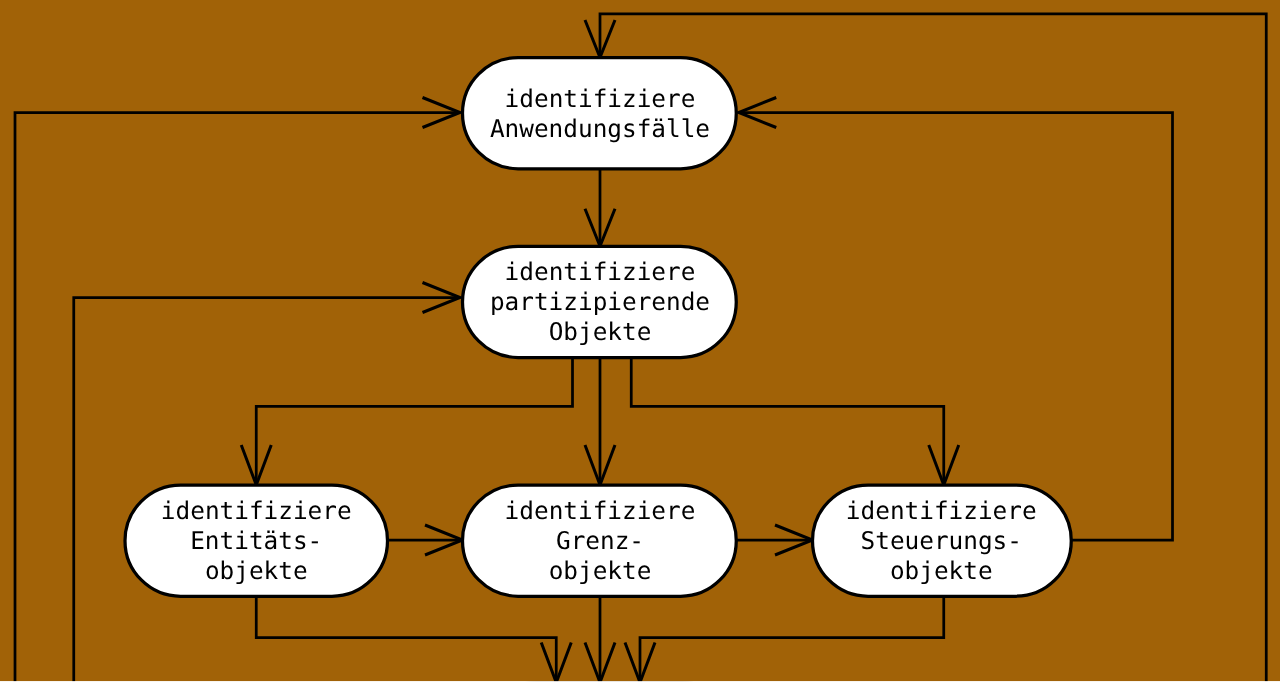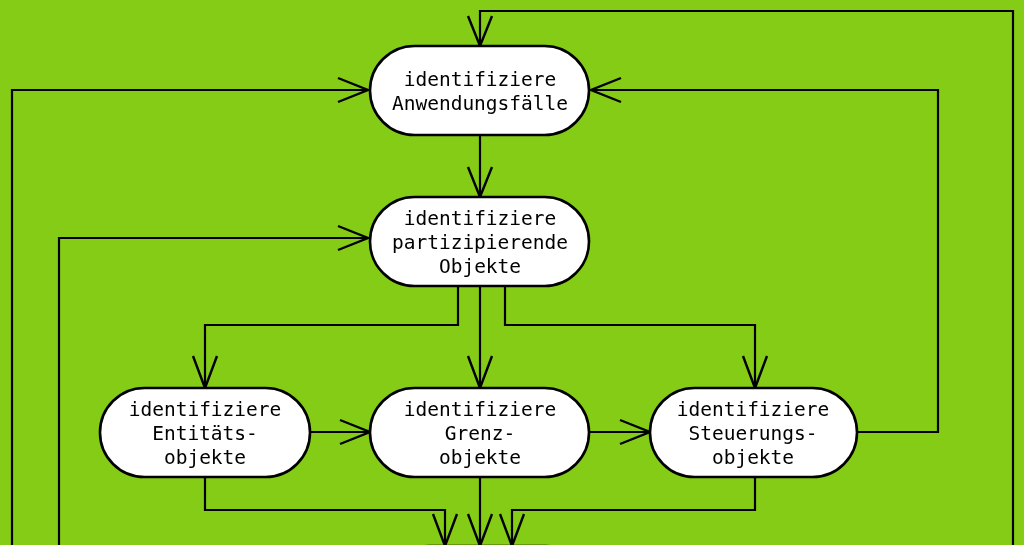--- a/index.html
+++ b/index.html
@@ -4,21 +4,21 @@
 <style>
   html, body {
     margin: 0;
     padding: 0;
     background: #ffffff;
   }
   #diagram-root {
     position: relative;
     width: 1024px;
     height: 545px;
-    background: #84cc16;
+    background: #a16207;
     overflow: hidden;
     font-family: "DejaVu Sans Mono", "Liberation Mono", monospace;
   }
   svg.flow {
     display: block;
     width: 1024px;
     height: 557px;
   }
   .node-shape {
     fill: #ffffff;

